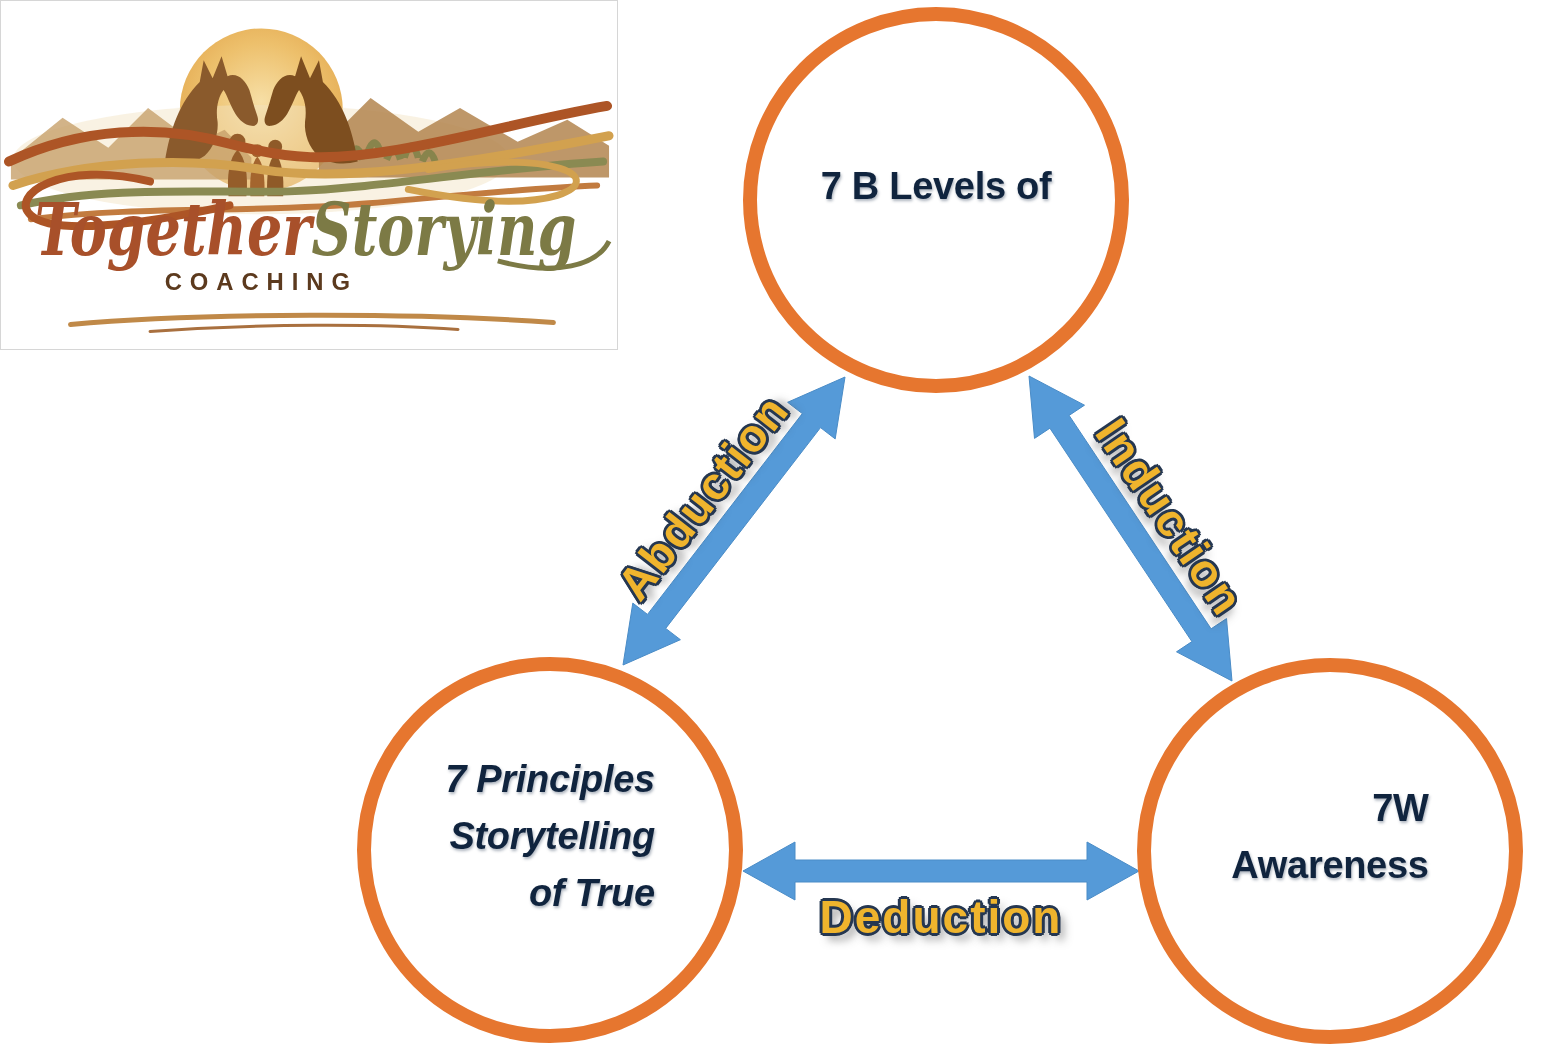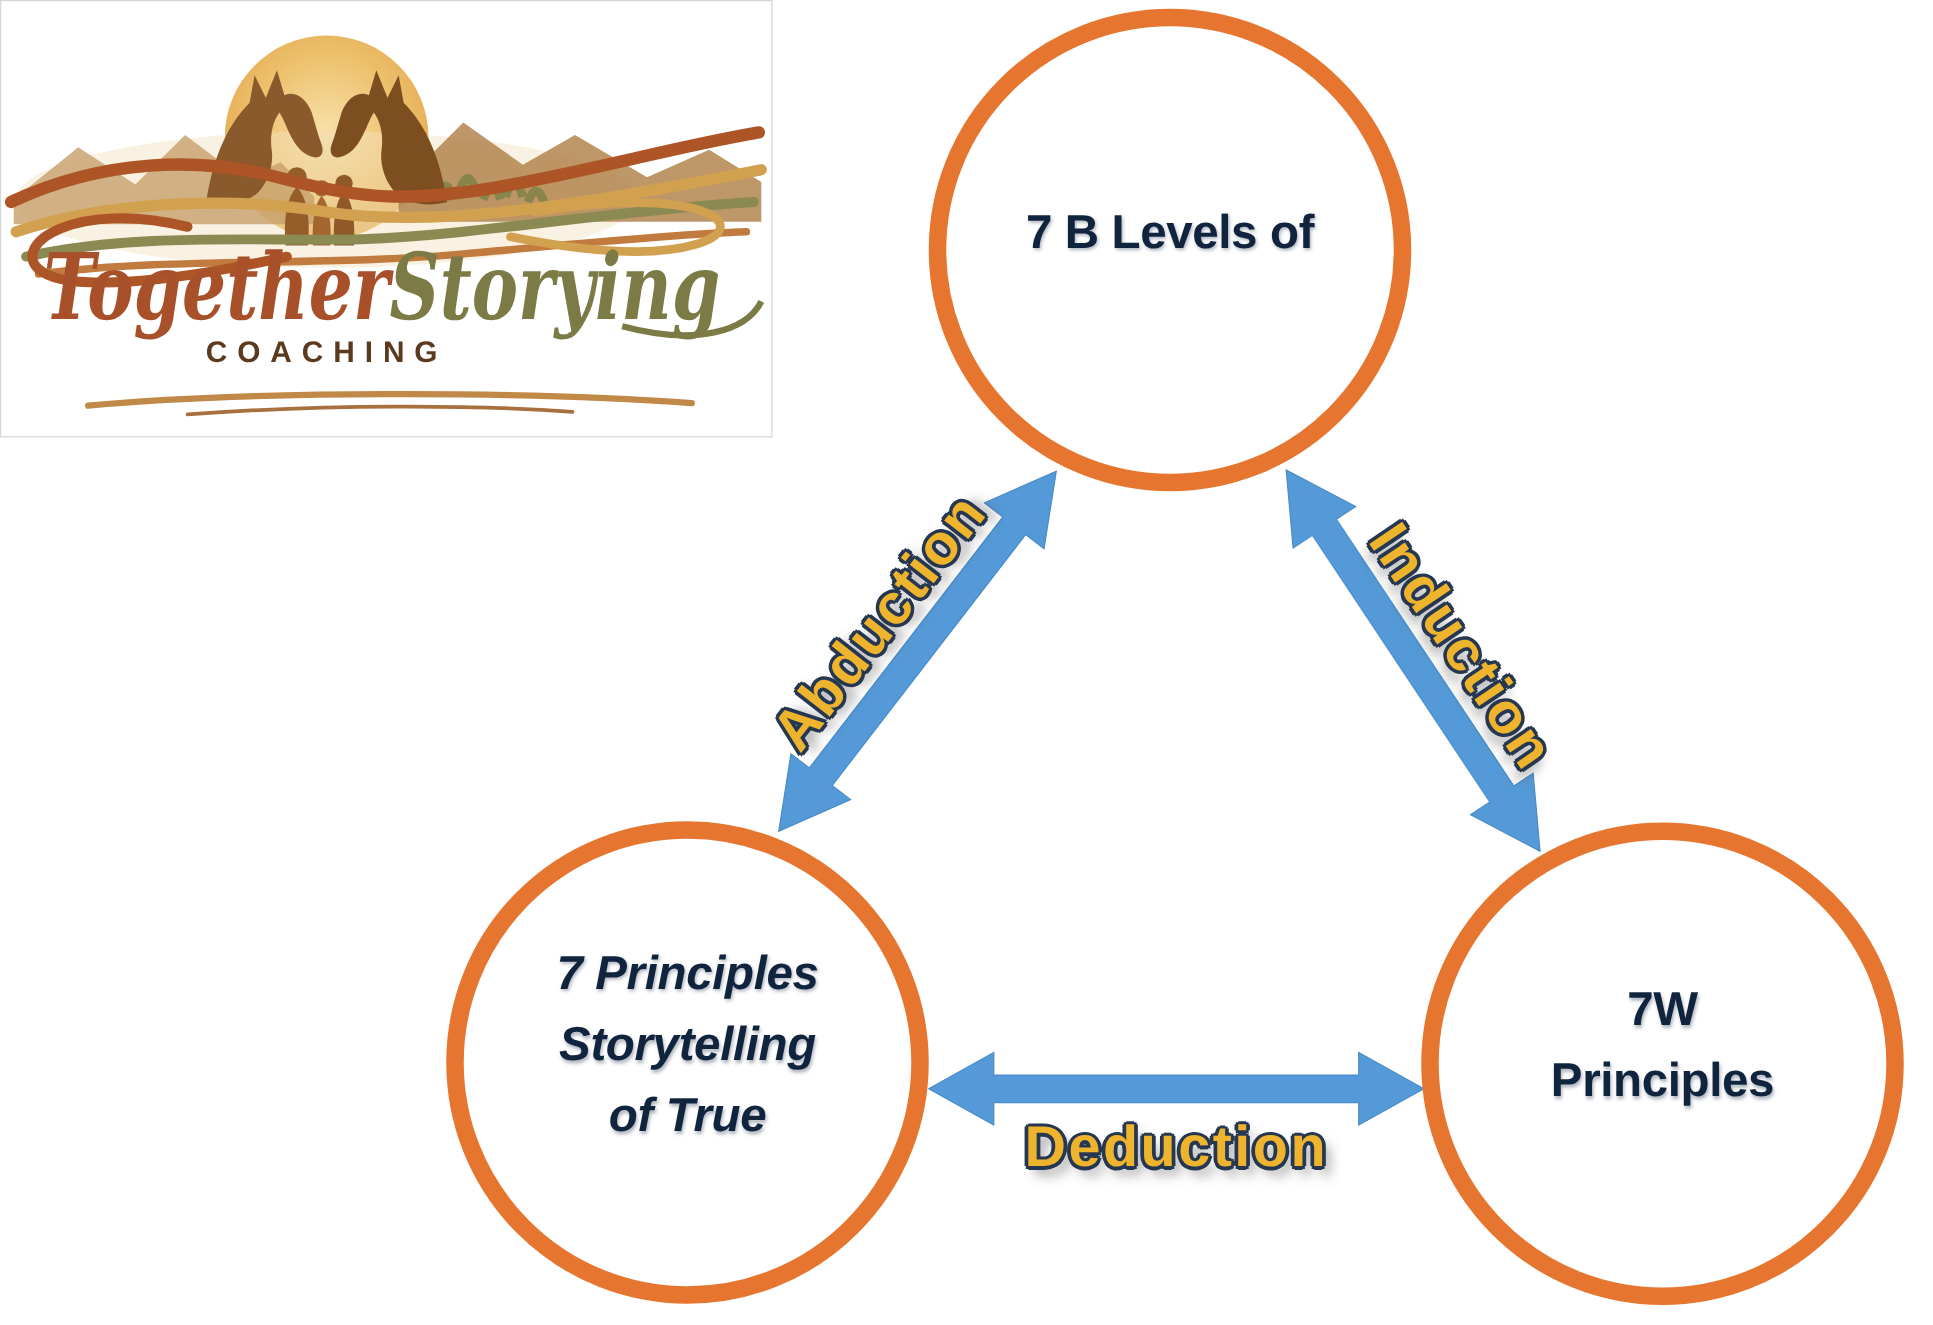--- a/index.html
+++ b/index.html
@@ -35,21 +35,21 @@
   }
   .circle-top{left:743px;top:7px;}
   .circle-left{left:357px;top:657px;font-style:italic;}
   .circle-right{left:1137px;top:658px;}
   .circle-label{
     text-align:center;color:var(--node-text);
     font-size:38px;font-weight:700;line-height:1.5;letter-spacing:-.3px;
     transform:translateY(-14px);
     text-shadow:1px 2px 3px rgba(20,40,70,.35);
   }
-  .circle-label .line{display:block;white-space:nowrap;}
+  .circle-label .line{display:block;white-space:nowrap;text-align:right;}
 
   
   .arrow-label{
     position:absolute;z-index:3;white-space:nowrap;
     font-size:46px;font-weight:700;letter-spacing:2px;
     color:var(--label-fill);
     text-shadow:
       -3px 0 0 var(--label-outline), 3px 0 0 var(--label-outline),
       0 -3px 0 var(--label-outline), 0 3px 0 var(--label-outline),
       -2px -2px 0 var(--label-outline), 2px -2px 0 var(--label-outline),
@@ -139,21 +139,21 @@
     <div class="circle-label">
       <span class="line">7 Principles</span>
       <span class="line">Storytelling</span>
       <span class="line">of True</span>
     </div>
   </div>
 
   <div class="circle circle-right">
     <div class="circle-label">
       <span class="line">7W</span>
-      <span class="line">Principles</span>
+      <span class="line">Awareness</span>
     </div>
   </div>
 
   <div class="arrow-label label-abduction">Abduction</div>
   <div class="arrow-label label-induction">Induction</div>
   <div class="arrow-label label-deduction">Deduction</div>
 
 </div>
 
 </body></html>

